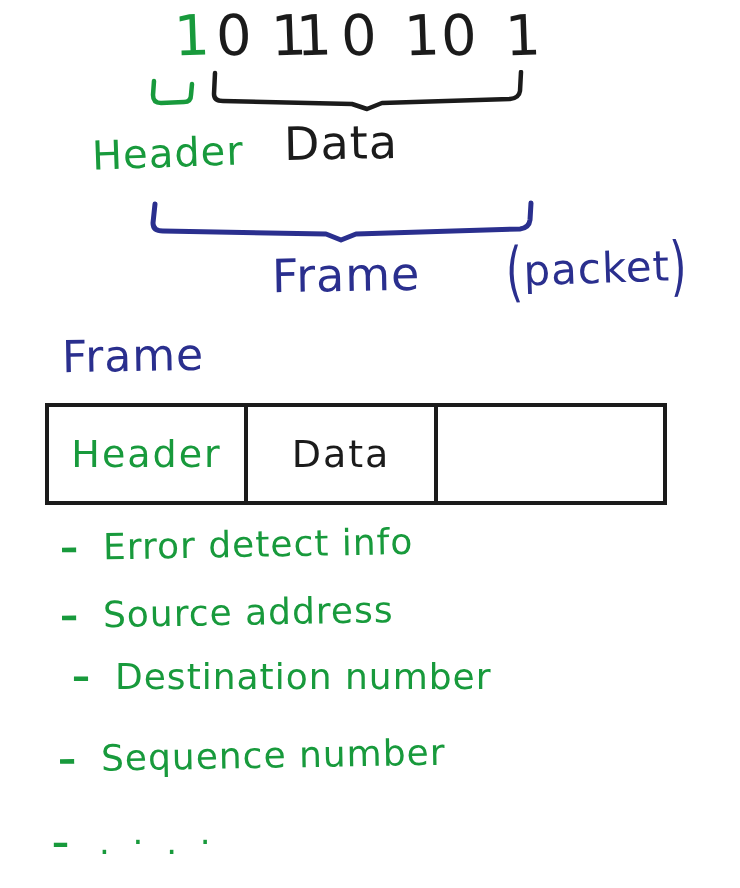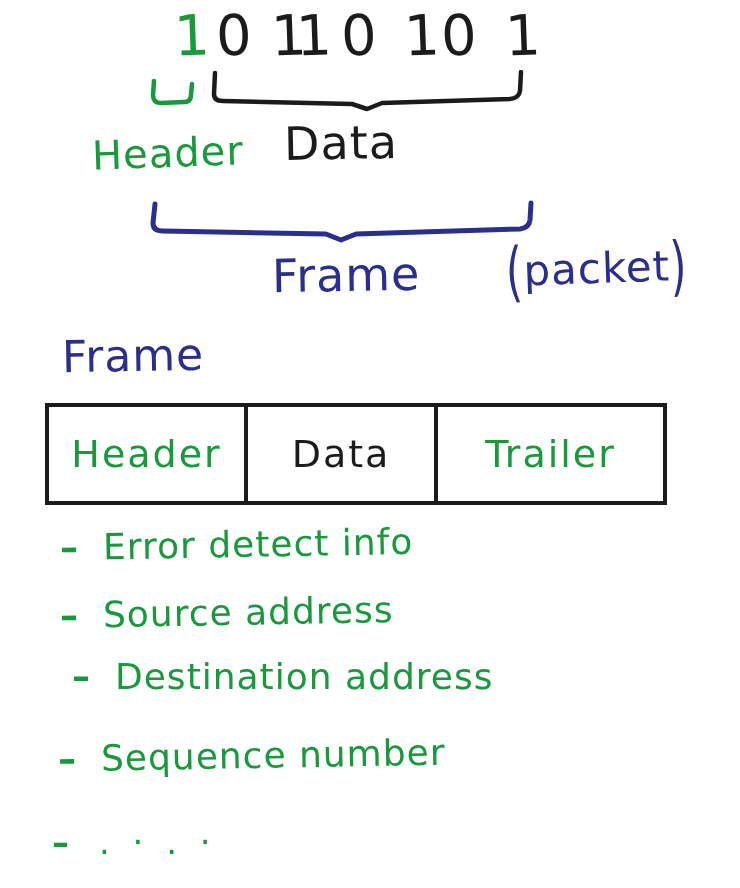--- a/index.html
+++ b/index.html
@@ -100,34 +100,33 @@
   </div>
 
   <span class="abs hand blue frame-label">Frame</span>
   <span class="abs hand blue packet-label"><span class="paren">(</span><span>packet</span><span class="paren">)</span></span>
 
   <span class="abs hand blue frame-title">Frame</span>
 
   <div class="abs frame-table">
     <div class="cell cell1 green">Header</div>
     <div class="cell cell2 black">Data</div>
-    <div class="cell cell3 green">Trailer</div>
   </div>
 
   <div class="li li-0 green">
     <span class="dash">–</span>
     <span>Error detect info</span>
   </div>
   <div class="li li-1 green">
     <span class="dash">–</span>
     <span>Source address</span>
   </div>
   <div class="li li-2 green">
     <span class="dash">–</span>
-    <span>Destination address</span>
+    <span>Destination number</span>
   </div>
   <div class="li li-3 green">
     <span class="dash">–</span>
     <span>Sequence number</span>
   </div>
   <div class="li li-4 green">
     <span class="dash">–</span>
     <span>. · . ·</span>
   </div>
 

